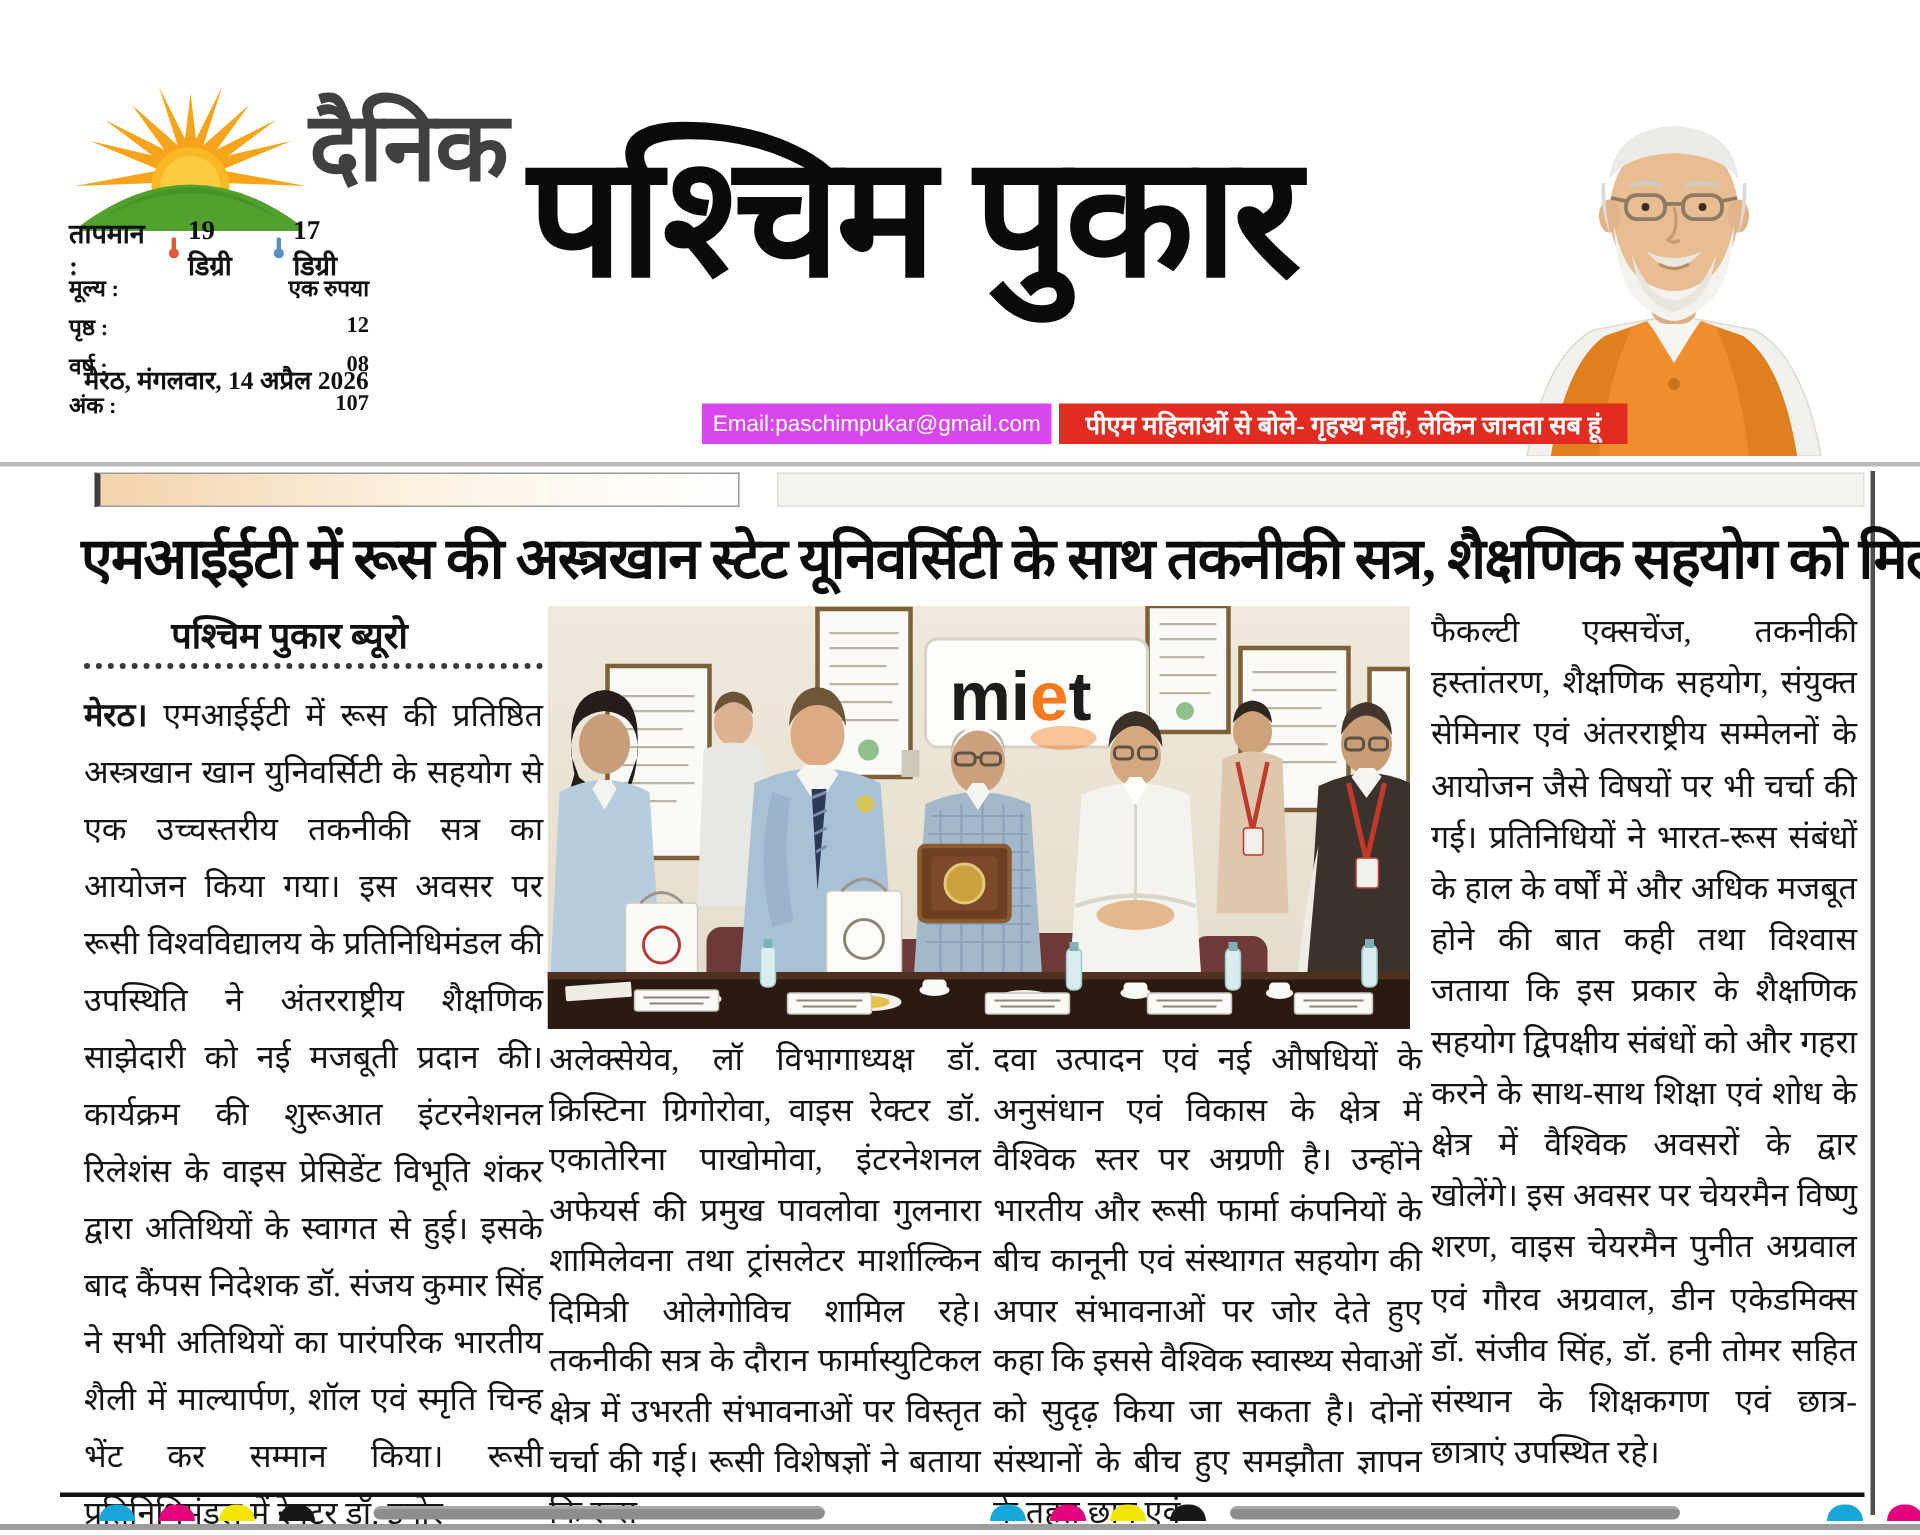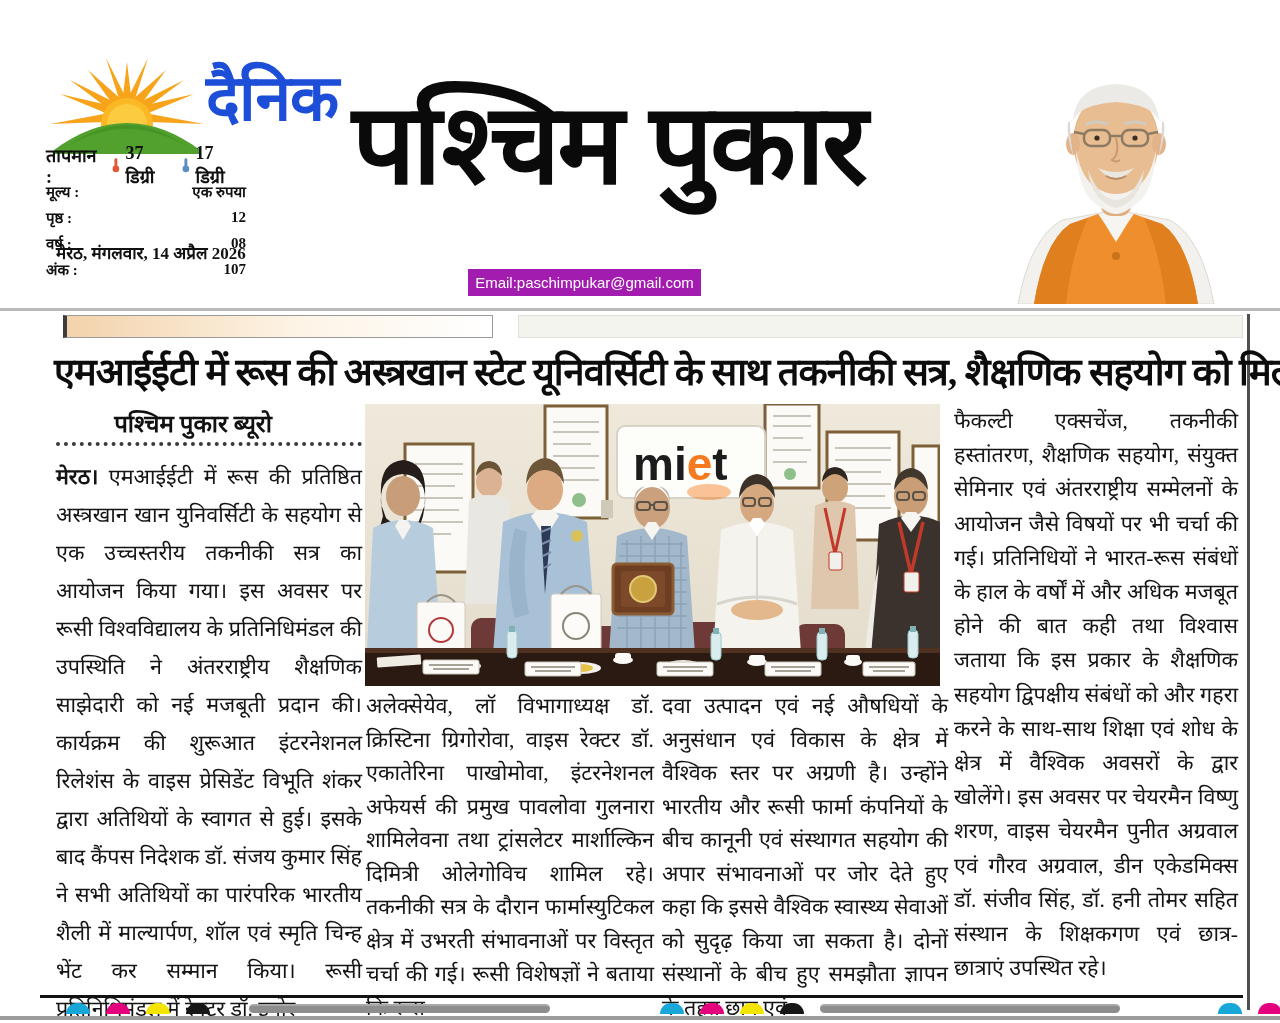--- a/index.html
+++ b/index.html
@@ -10,27 +10,27 @@
   }
   
   .sun-logo { position:absolute; left:48px; top:52px; width:158px; height:102px; }
   .info-block { position:absolute; left:46px; top:152px; width:200px; font-weight:bold; font-size:15px; }
   .info-row { display:flex; justify-content:space-between; align-items:center; height:26px; }
   .info-row .lbl { text-align:left; }
   .info-row .val { text-align:right; }
   .temp-row { display:flex; align-items:center; gap:5px; height:26px; font-weight:bold; font-size:18px; }
   .thermo { width:10px; height:16px; display:inline-block; }
   .dateline { position:absolute; left:56px; top:241px; font-weight:bold; font-size:17px; }
-  .dainik { position:absolute; left:206px; top:52px; font-size:64px; font-weight:900; letter-spacing:-1px; color:#1d4ed8; font-family:"Liberation Sans", sans-serif;text-align:center; }
+  .dainik { position:absolute; left:206px; top:52px; font-size:64px; font-weight:900; letter-spacing:-1px; color:#404040; font-family:"Liberation Sans", sans-serif;text-align:center; }
   .main-title { position:absolute; left:352px; top:58px; font-size:112px; font-weight:900; letter-spacing:-3px; white-space:nowrap; color:#0a0a0a; line-height:1.55; font-family:"Liberation Sans", sans-serif; }
   .modi { position:absolute; left:1000px; top:42px; width:232px; height:262px; }
   
   .ticker-seg { position:absolute; top:269px; height:27px; display:flex; align-items:center; justify-content:center; color:#fff; font-weight:bold; }
   .ticker-red { background:#e22b21; font-size:17px; }
-  .ticker-black { background:#a21caf; font-family:"Liberation Sans", sans-serif; font-weight:normal; font-size:15px; }
+  .ticker-black { background:#d946ef; font-family:"Liberation Sans", sans-serif; font-weight:normal; font-size:15px; }
   
   .top-divider { position:absolute; left:0; top:308px; width:1280px; height:3px; background:#b9b9b9; }
   .frag-peach { position:absolute; left:63px; top:315px; width:430px; height:23px;
      background:linear-gradient(to right,#f3d3ab,#fdf4e6 55%,#ffffff); border:1px solid #9a9a9a; border-left:4px solid #3d3d3d; }
   .frag-light { position:absolute; left:518px; top:315px; width:725px; height:23px; background:#f4f4ee; border:1px solid #e0e0da; }
   .right-border { position:absolute; left:1247px; top:314px; width:3px; height:696px; background:#4f4f4f; }
   .bottom-black-rule { position:absolute; left:40px; top:995px; width:1203px; height:3px; background:#111; }
   .bottom-gray-rule { position:absolute; left:0; top:1016px; width:1280px; height:4px; background:#9c9c9c; }
   
   .headline { position:absolute; left:54px; top:344px; width:1186px; font-size:38px; font-weight:900; letter-spacing:-1px; color:#0c0c0c; white-space:nowrap; }
@@ -74,21 +74,21 @@
     <path d="M20 94 Q79 52 138 94 Q79 60 20 94 Z" fill="#3f8c20" opacity="0.6"></path>
   </svg>
 
   <div class="info-block">
     <div class="temp-row">
       <span>तापमान :</span>
       <svg class="thermo" viewBox="0 0 10 16">
           <rect x="3.5" y="1" width="3" height="9" rx="1.5" fill="#e2593a"></rect>
           <circle cx="5" cy="12" r="3.4" fill="#e2593a"></circle>
         </svg>
-      <span>37 डिग्री</span>
+      <span>19 डिग्री</span>
       <svg class="thermo" viewBox="0 0 10 16">
           <rect x="3.5" y="1" width="3" height="9" rx="1.5" fill="#5b8fc0"></rect>
           <circle cx="5" cy="12" r="3.4" fill="#5b8fc0"></circle>
         </svg>
       <span>17 डिग्री</span>
     </div>
     <div class="info-row">
       <span class="lbl">मूल्य :</span>
       <span class="val">एक रुपया</span>
     </div>
@@ -151,20 +151,21 @@
 
     <path d="M86 82 Q97 78 108 82" stroke="#cfcac2" stroke-width="3" fill="none"></path>
     <path d="M124 82 Q135 78 146 82" stroke="#cfcac2" stroke-width="3" fill="none"></path>
 
     <path d="M116 96 Q120 112 112 118 Q116 121 120 118" stroke="#c99a6e" stroke-width="2" fill="none"></path>
 
     <circle cx="116" cy="214" r="4" fill="#c9731a"></circle>
   </svg>
 
   <div class="ticker-seg ticker-black" style="left:468px;width:233px;">Email:paschimpukar@gmail.com</div>
+  <div class="ticker-seg ticker-red" style="left:706px;width:379px;">पीएम महिलाओं से बोले- गृहस्थ नहीं, लेकिन जानता सब हूं</div>
 
   <div class="top-divider"></div>
   <div class="frag-peach"></div>
   <div class="frag-light"></div>
   <div class="right-border"></div>
 
   <div class="headline">एमआईईटी में रूस की अस्त्रखान स्टेट यूनिवर्सिटी के साथ तकनीकी सत्र, शैक्षणिक सहयोग को मिली नई दिशा</div>
   <div class="byline">पश्चिम पुकार ब्यूरो</div>
   <div class="dotted-rule"></div>
 

